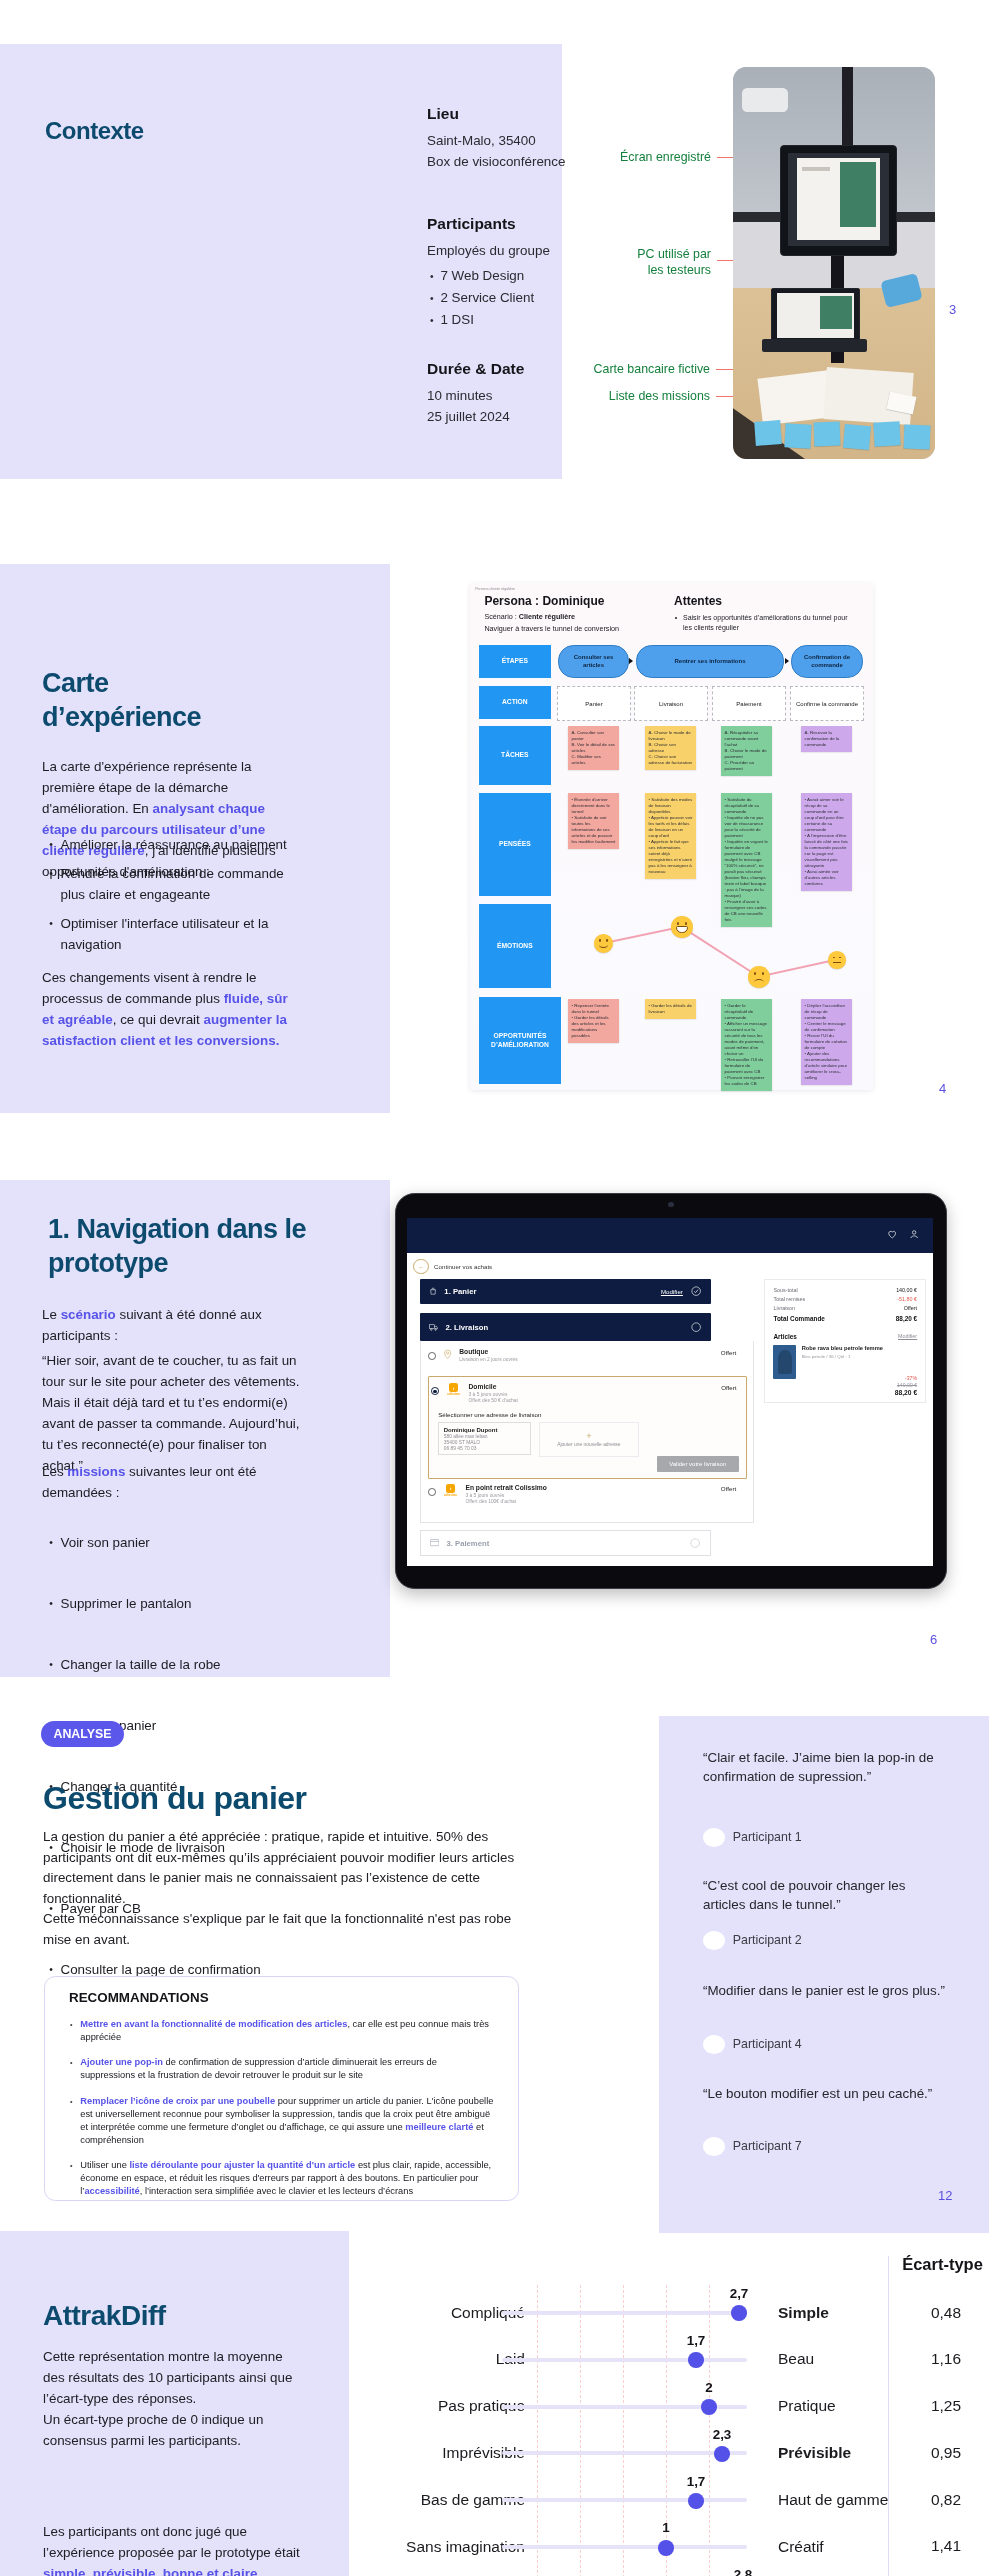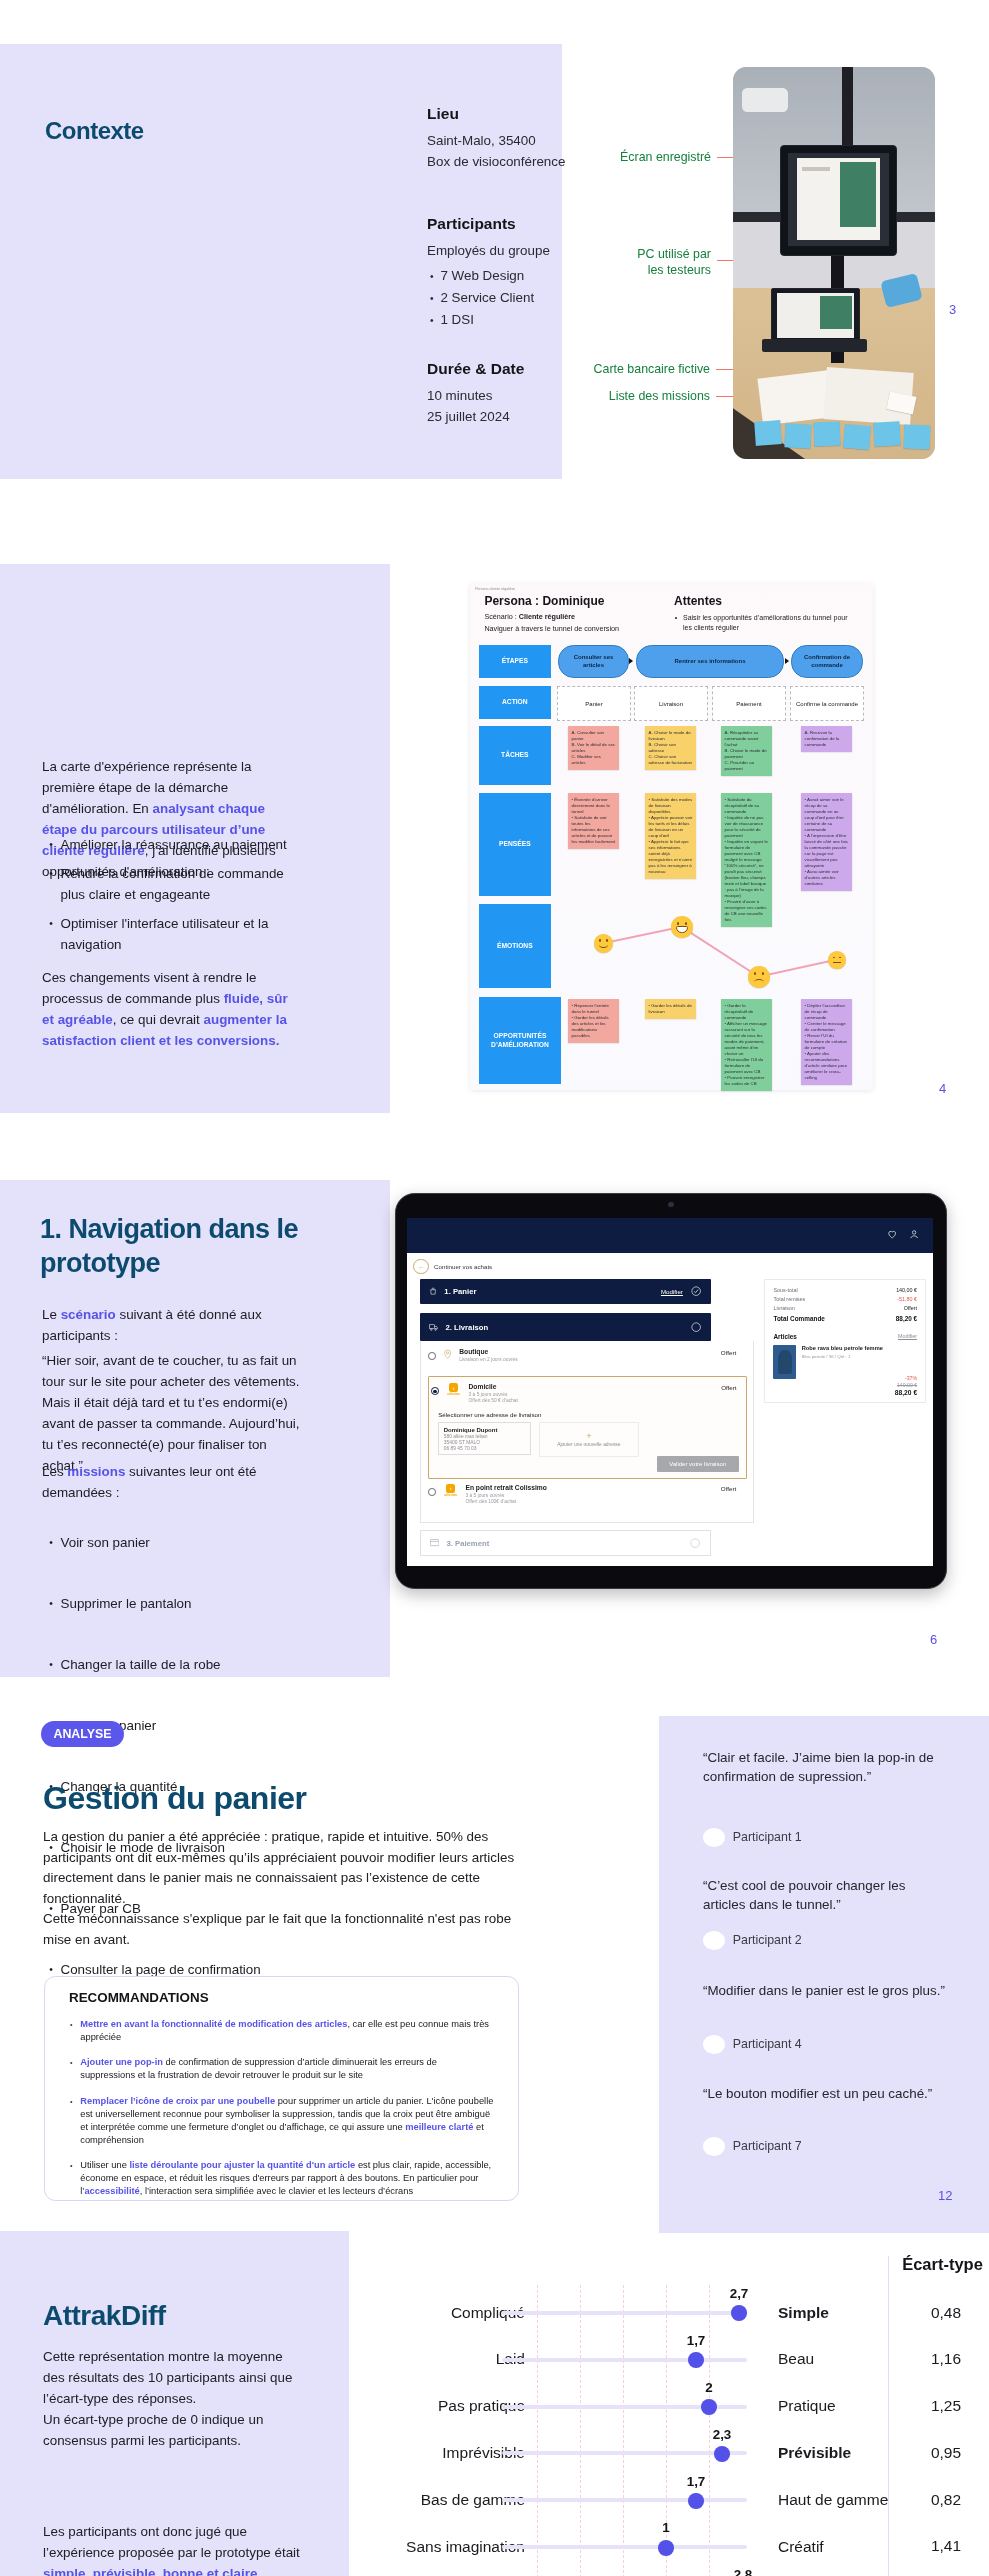--- a/index.html
+++ b/index.html
@@ -126,21 +126,21 @@
   .emo .m{position:absolute;}
   .emo.smile .m{left:26%;width:48%;top:38%;height:32%;border-bottom:1.5px solid #7a4b12;border-radius:50%;}
   .emo.grin .m{left:22%;width:56%;top:48%;height:30%;background:#fff;border:1px solid #7a4b12;
     border-radius:2.1px 2.1px 7.2px 7.2px;box-sizing:border-box;}
   .emo.sad .m{left:26%;width:48%;top:60%;height:30%;border-top:1.5px solid #7a4b12;border-radius:50%;}
   .emo.neutral .m{left:28%;width:44%;top:60%;height:1.5px;background:#7a4b12;}
   .emo.neutral .e{height:5%;width:14%;border-radius:1px;top:34%;}
 
   
   .nav-panel{left:0;top:1180px;width:390px;height:497px;}
-  .nav-title{position:absolute;left:40px;top:1194px;width:278px;font-size:27px;line-height:34px;}
+  .nav-title{position:absolute;left:48px;top:1194px;width:278px;font-size:27px;line-height:34px;}
   .nav-intro{position:absolute;left:42px;top:1291px;width:268px;font-size:13.4px;line-height:21px;}
   .nav-scenario{position:absolute;left:42px;top:1337px;width:268px;font-size:13.4px;line-height:21px;}
   .nav-missions-intro{position:absolute;left:42px;top:1448px;width:268px;font-size:13.4px;line-height:21px;}
   .nav-ul{position:absolute;left:42px;top:1492px;width:268px;}
   .nav-ul .bi{line-height:21px;margin-bottom:0;margin-top:40px;}
 
   
   .tablet{position:absolute;left:395px;top:1193px;width:552px;height:396px;background:#0b0b0f;
     border-radius:19.6px;border:1.5px solid #3a3a42;box-shadow:0 5.2px 15.5px rgba(0,0,0,.25);box-sizing:border-box;}
   .tab-cam{position:absolute;left:50%;top:8.2px;width:5.2px;height:5.2px;margin-left:-2.6px;border-radius:50%;background:#2b3040;}
@@ -323,20 +323,21 @@
     <div class="ph-sticky" style="left:21.6px;top:354px;transform:rotate(-4deg);"></div>
     <div class="ph-sticky" style="left:52px;top:357px;transform:rotate(3deg);"></div>
     <div class="ph-sticky" style="left:81px;top:355px;transform:rotate(-2deg);"></div>
     <div class="ph-sticky" style="left:111px;top:358px;transform:rotate(5deg);"></div>
     <div class="ph-sticky" style="left:141px;top:355px;transform:rotate(-3deg);"></div>
     <div class="ph-sticky" style="left:171px;top:358px;transform:rotate(2deg);"></div>
   </div>
   <div class="pagenum pn3">3</div>
 
   <div class="panel carte-panel"></div>
+  <h1 class="carte-title big-title">Carte d’expérience</h1>
   <p class="carte-p1" id="carte-p1"><span>La carte d'expérience représente la première étape de la démarche d'amélioration. En </span><span class="accent">analysant chaque étape du parcours utilisateur d’une cliente régulière</span><span>, j’ai identifié plusieurs opportunités d'amélioration :</span></p>
   <div class="carte-ul blist2" id="carte-ul">
       <div class="bi">Améliorer la réassurance au paiement</div>
       <div class="bi">Rendre la confirmation de commande plus claire et engageante</div>
       <div class="bi">Optimiser l'interface utilisateur et la navigation</div>
     </div>
   <p class="carte-p2" id="carte-p2"><span>Ces changements visent à rendre le processus de commande plus </span><span class="accent">fluide, sûr et agréable</span><span>, ce qui devrait </span><span class="accent">augmenter la satisfaction client et les conversions.</span></p>
 
   <div class="map">
     <div class="map-mini">Persona cliente régulière</div>

